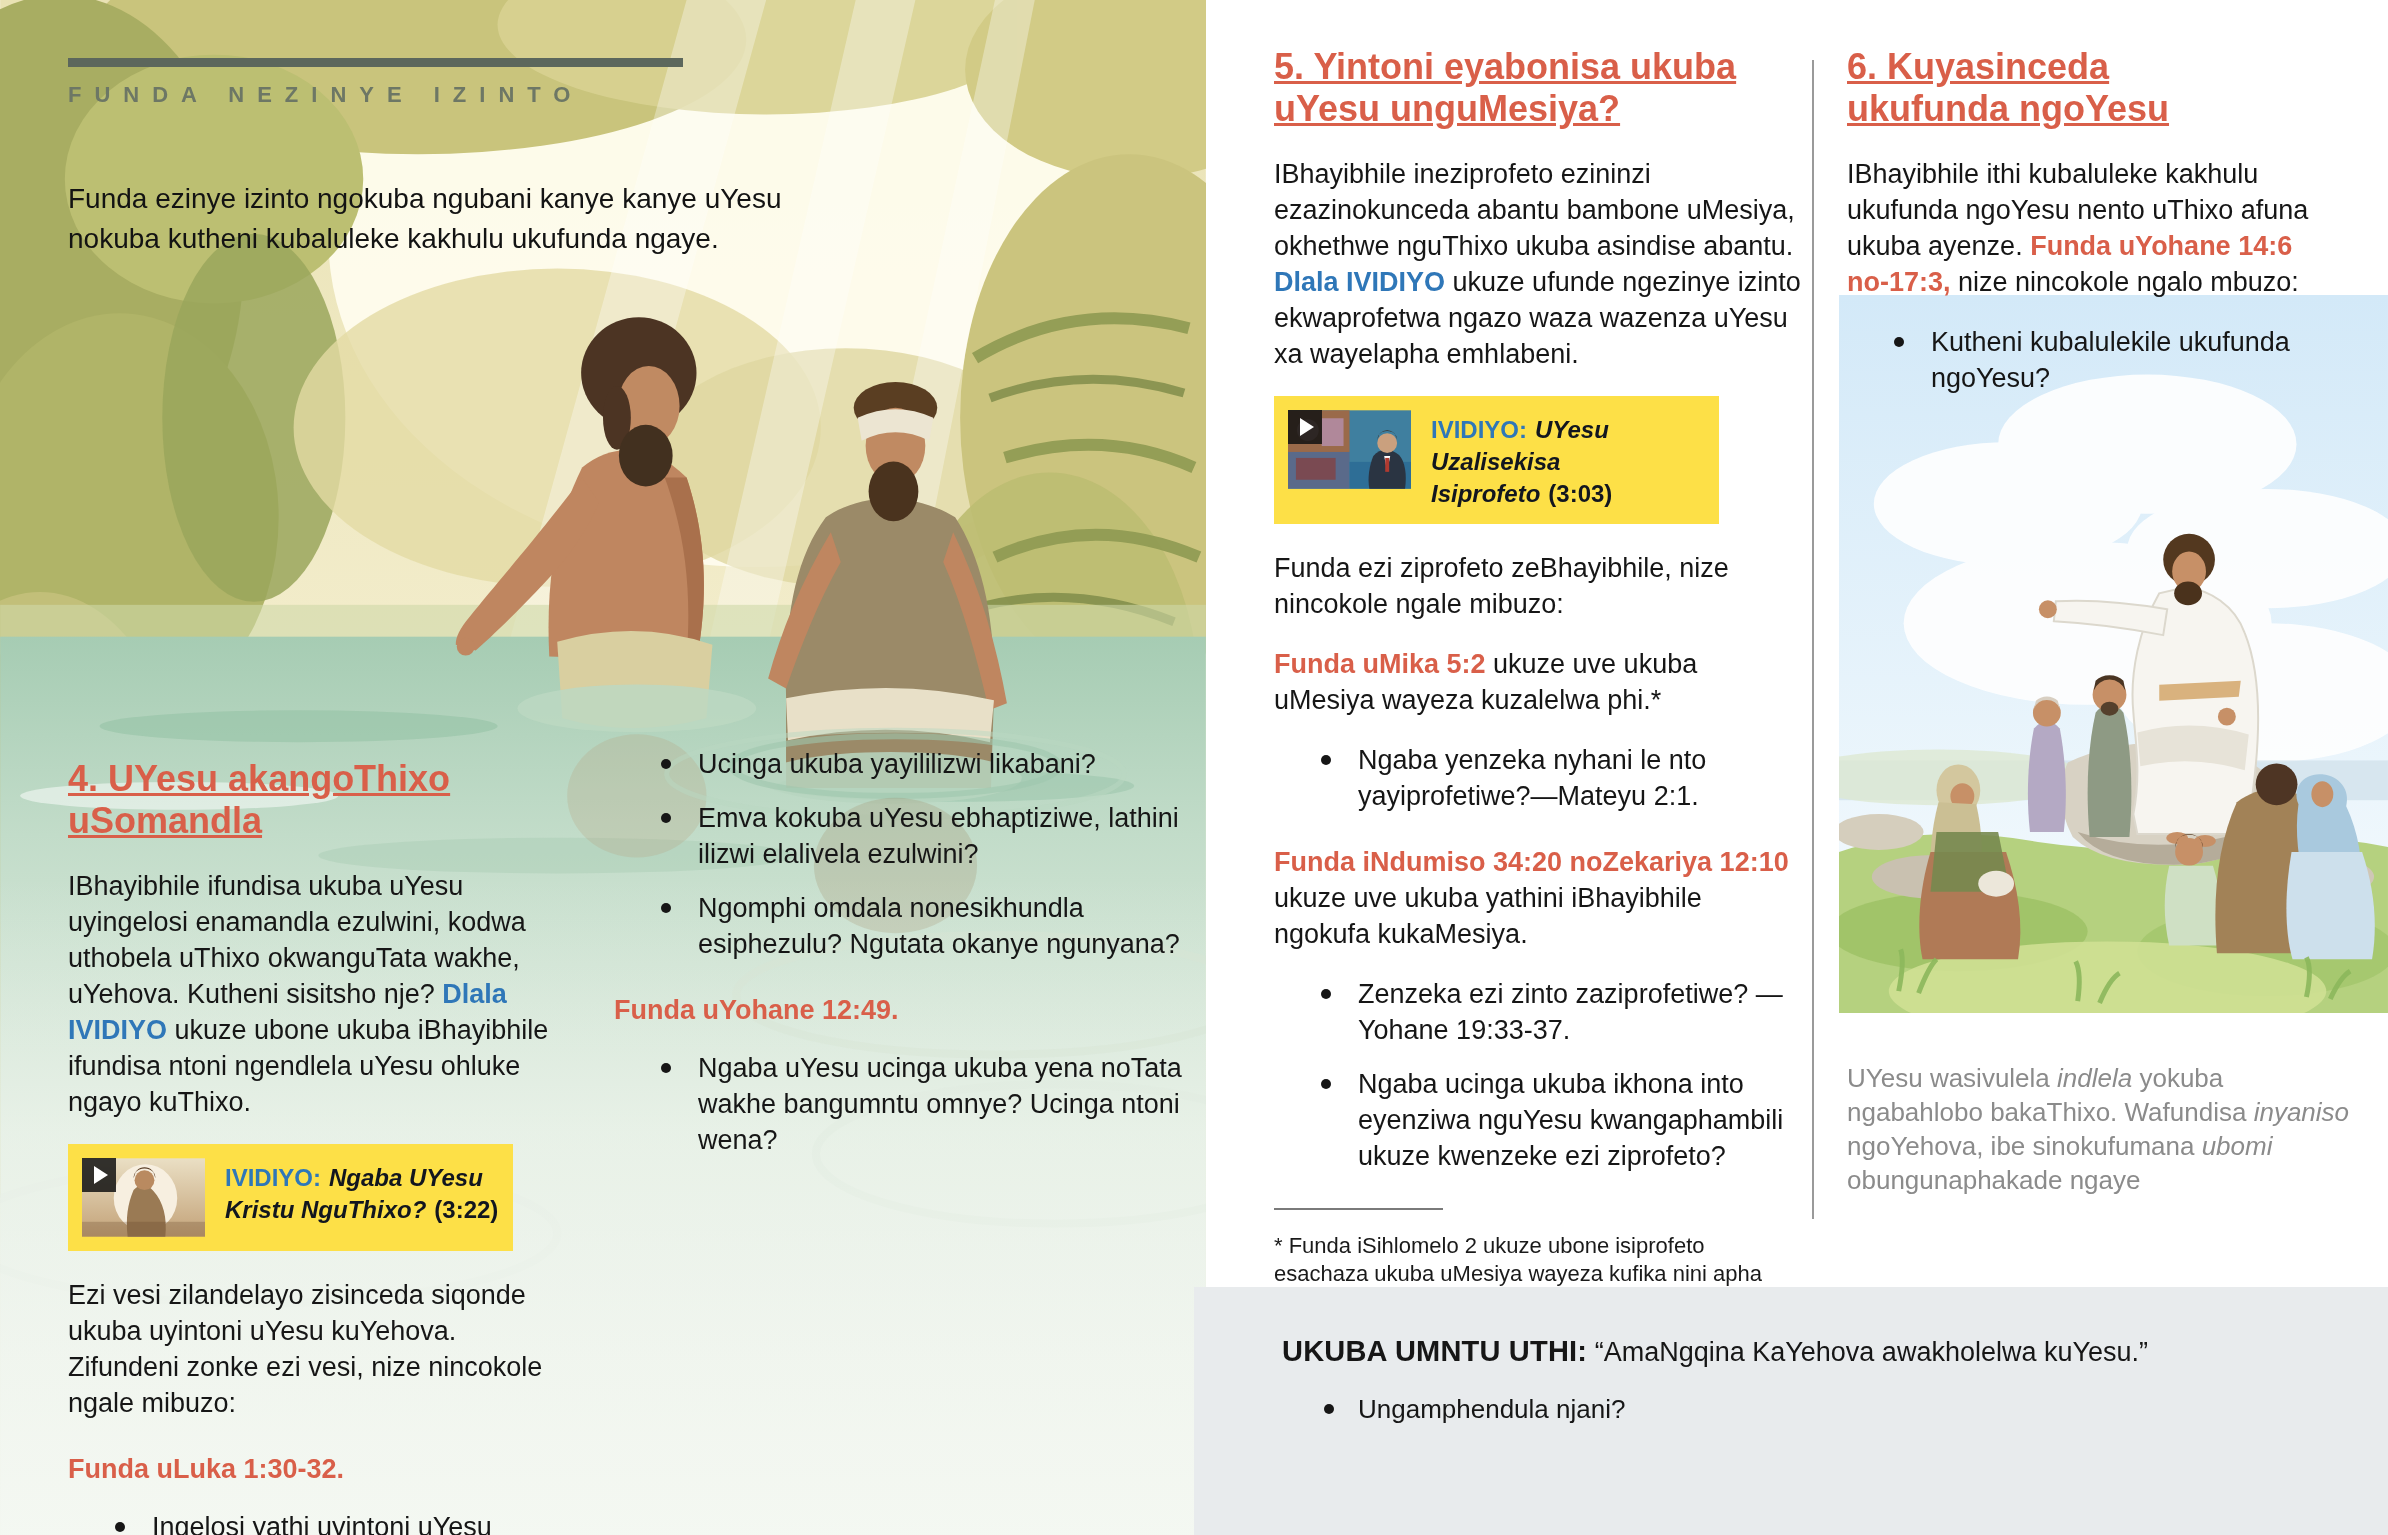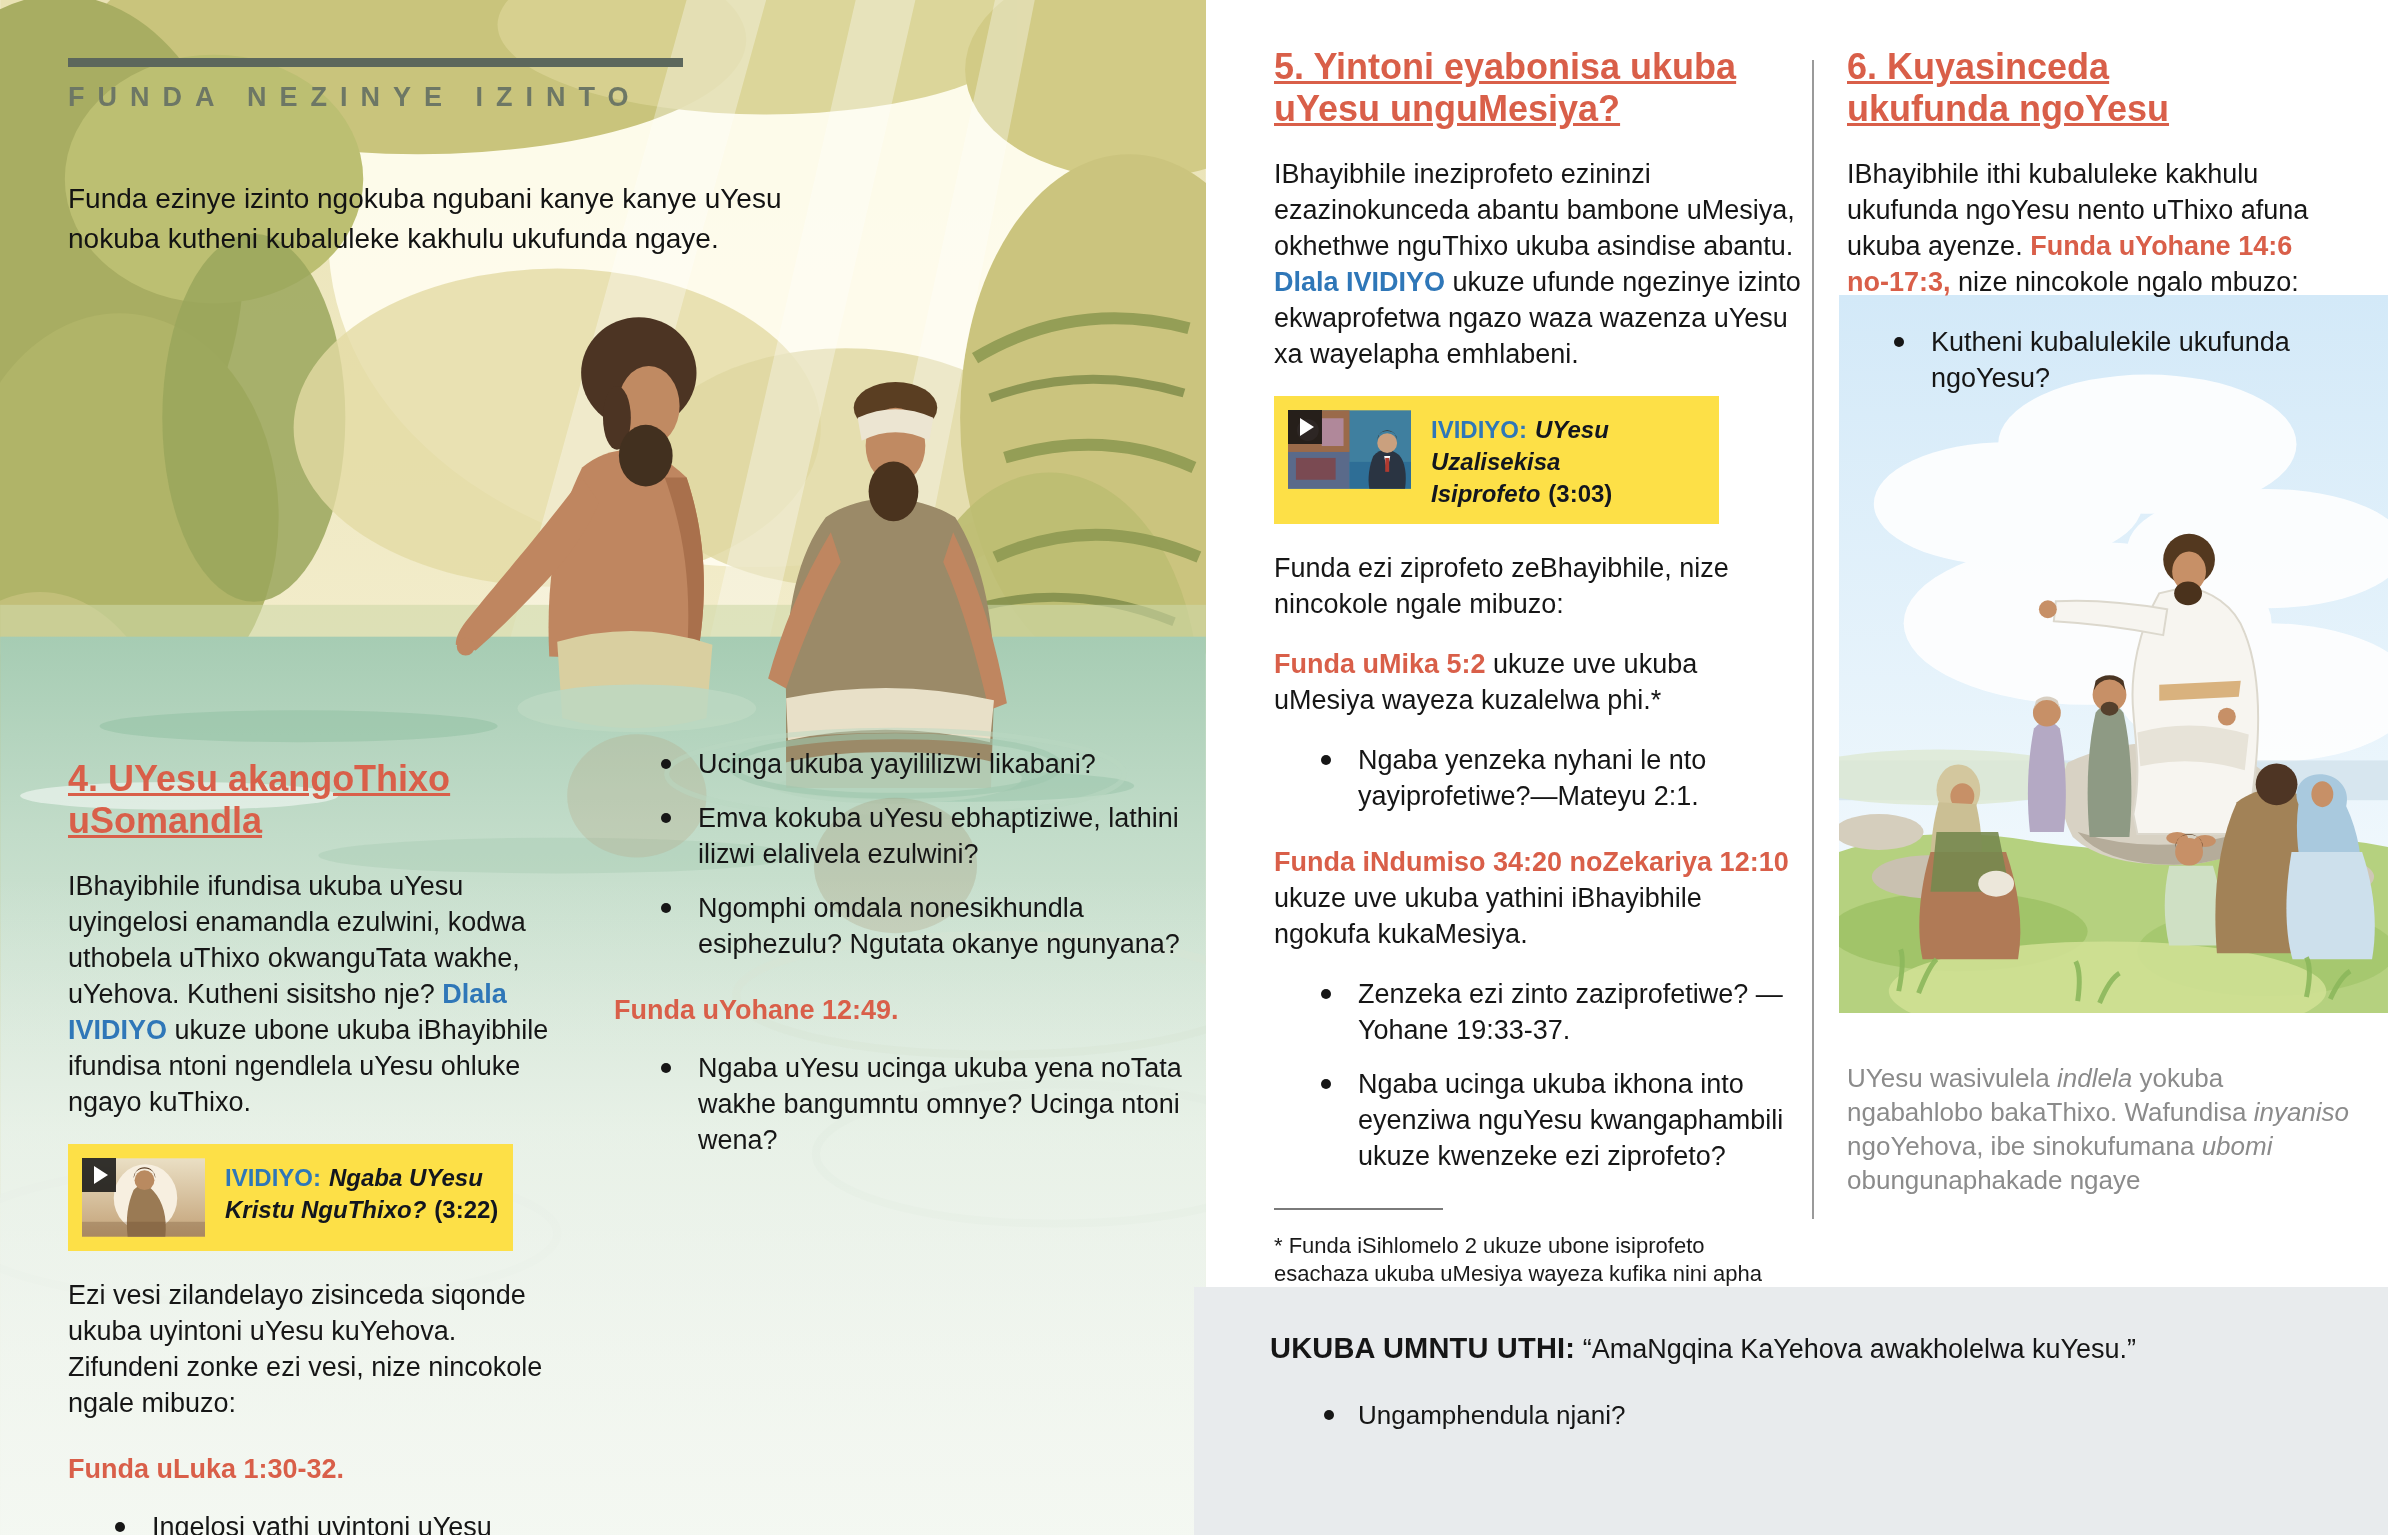--- a/index.html
+++ b/index.html
@@ -2,21 +2,21 @@
 <html><head>
 <meta charset="utf-8">
 <style>
   html,body{margin:0;padding:0;background:#ffffff;}
   .spread{position:relative;width:2388px;height:1535px;overflow:hidden;
           font-family:"Liberation Sans","DejaVu Sans",sans-serif;color:#161616;background:#ffffff;}
   
   .left-page{position:absolute;left:0;top:0;width:1206px;height:1535px;overflow:hidden;}
   .left-page svg.bg{position:absolute;left:0;top:0;}
   .kicker-bar{position:absolute;left:68px;top:58px;width:615px;height:9px;background:#5c675c;}
-  .kicker{position:absolute;left:68px;top:82px;font-size:27px;font-weight:bold;
+  .kicker{position:absolute;left:68px;top:82px;font-size:22px;font-weight:bold;
           letter-spacing:13px;color:#6d7765;}
   .intro{position:absolute;left:68px;top:151px;width:726px;font-size:28px;line-height:40px;color:#131313;}
   .col{position:absolute;}
   .col1{left:68px;top:758px;width:484px;}
   .col2{left:614px;top:746px;width:575px;}
   
   .colA{left:1274px;top:46px;width:529px;}
   .colB{left:1847px;top:46px;width:494px;z-index:3;}
   .divider{position:absolute;left:1812px;top:60px;width:2px;height:1159px;background:#9a9a9a;}
   .teach-illustration{position:absolute;left:1839px;top:295px;width:549px;height:718px;z-index:1;}
@@ -42,21 +42,21 @@
   .vtext{margin:4px 0 0 0;font-size:24px;line-height:32px;font-weight:bold;color:#12161f;}
   .vlabel{color:#2f77b8;margin-right:8px;}
   .vtitle{font-style:italic;margin-right:8px;}
   
   .footnote{margin-top:34px;}
   .footnote-rule{width:169px;height:2px;background:#7a7a7a;margin-bottom:14px;}
   .footnote-text{font-size:22px;line-height:28px;color:#1a1a1a;}
   
   .challenge{position:absolute;left:1194px;top:1287px;width:1194px;height:249px;background:#e8ebed;box-sizing:border-box;
              padding:36px 40px 0 76px;z-index:4;}
-  .ch-line{margin:0;font-size:27px;line-height:50px;}
+  .ch-line{margin:12px;font-size:27px;line-height:32px;}
   .ch-lead{font-weight:bold;font-size:29px;letter-spacing:0.2px;}
   ul.chq{list-style:none;margin:24px 0 0 0;padding:0;}
   ul.chq li{position:relative;padding-left:88px;font-size:26px;line-height:34px;}
   ul.chq li::before{content:"";position:absolute;left:54px;top:12px;width:10px;height:10px;border-radius:50%;background:#161616;}
 </style>
 </head>
 <body>
 
 <div class="spread">
 

